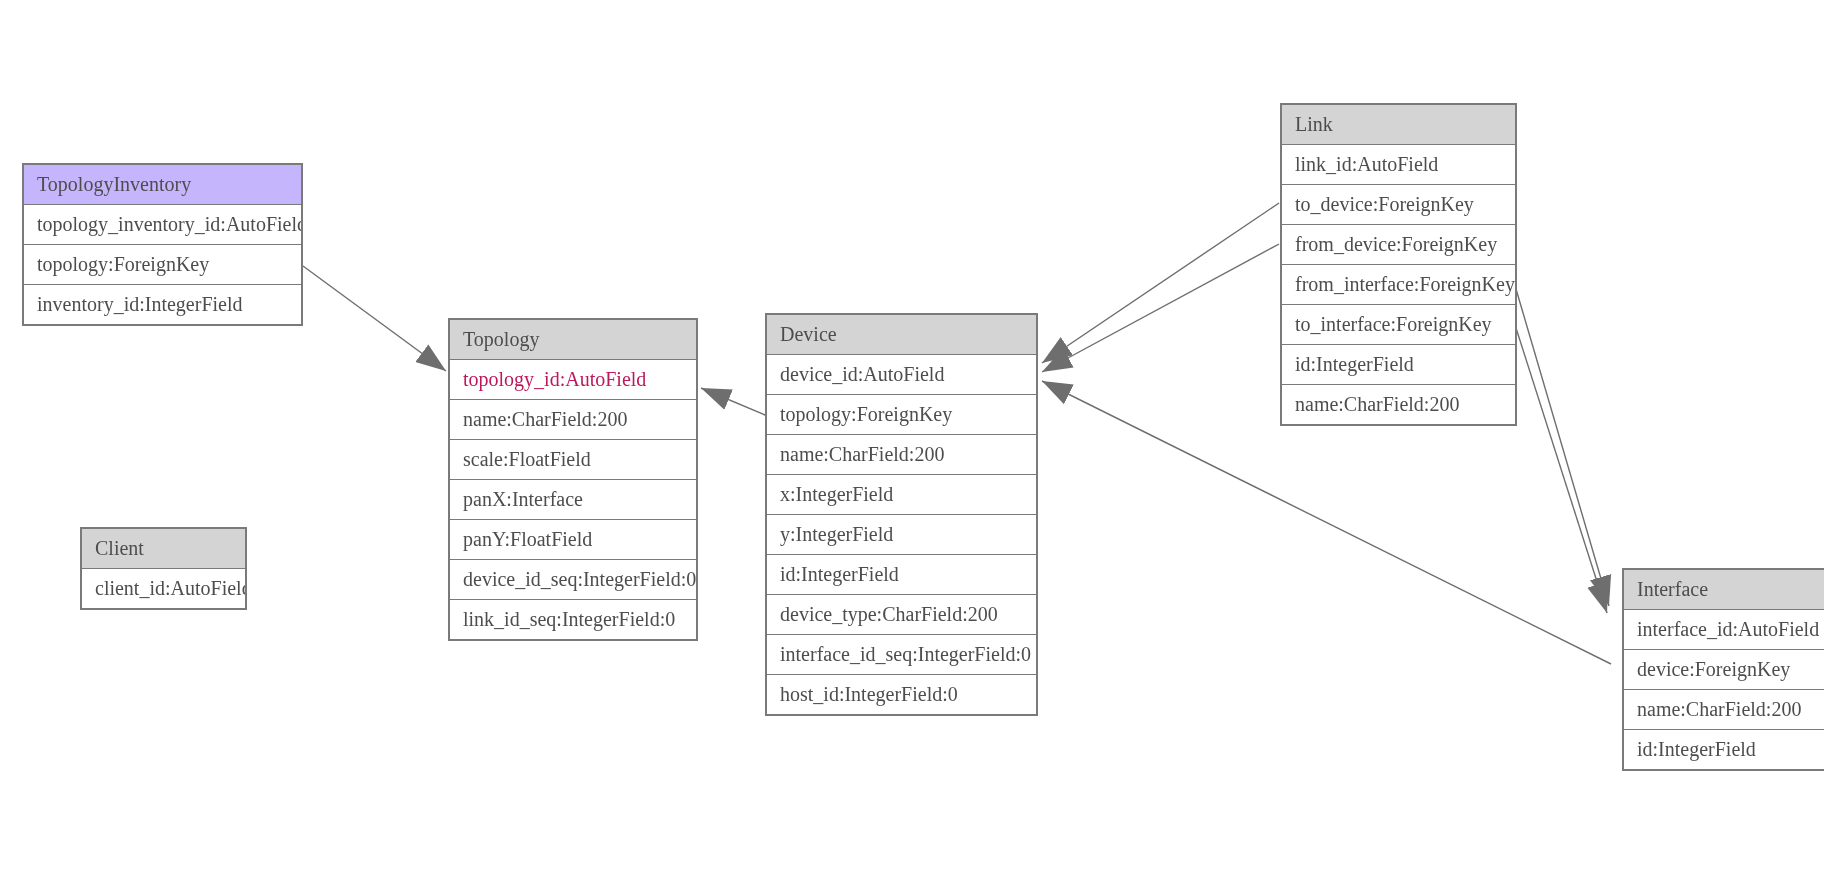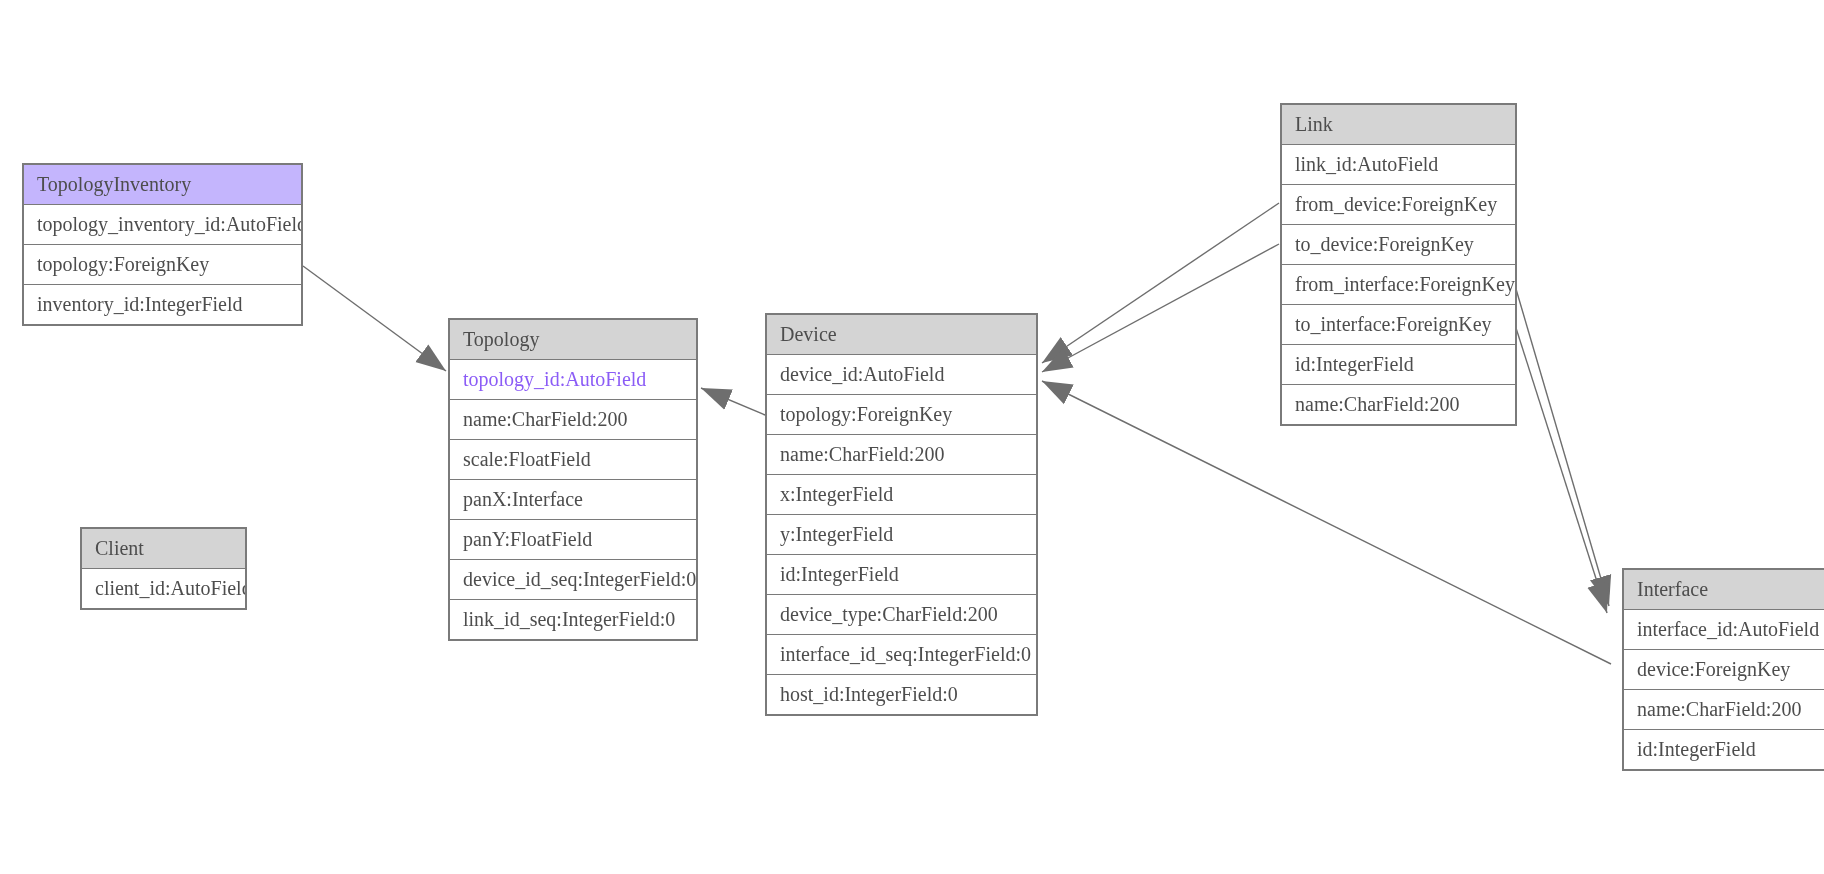--- a/index.html
+++ b/index.html
@@ -75,21 +75,21 @@
   </svg>
   <div id="entity-layer">
       <div class="entity" style="left: 22px; top: 163px; width: 281px; border-color: rgb(122, 122, 122);">
         <div class="entity-header" style="background: #c4b5fd; color: rgb(77, 77, 77);">TopologyInventory</div>
         <div class="entity-row" style="border-top-color: rgb(122, 122, 122); color: rgb(77, 77, 77);">topology_inventory_id:AutoField</div>
         <div class="entity-row" style="border-top-color: rgb(122, 122, 122); color: rgb(77, 77, 77);">topology:ForeignKey</div>
         <div class="entity-row" style="border-top-color: rgb(122, 122, 122); color: rgb(77, 77, 77);">inventory_id:IntegerField</div>
       </div>
       <div class="entity" style="left: 448px; top: 318px; width: 250px; border-color: rgb(122, 122, 122);">
         <div class="entity-header" style="background: rgb(212, 212, 212); color: rgb(77, 77, 77);">Topology</div>
-        <div class="entity-row" style="border-top-color: rgb(122, 122, 122); color: #8b5cf6;">topology_id:AutoField</div>
+        <div class="entity-row" style="border-top-color: rgb(122, 122, 122); color: #be185d;">topology_id:AutoField</div>
         <div class="entity-row" style="border-top-color: rgb(122, 122, 122); color: rgb(77, 77, 77);">name:CharField:200</div>
         <div class="entity-row" style="border-top-color: rgb(122, 122, 122); color: rgb(77, 77, 77);">scale:FloatField</div>
         <div class="entity-row" style="border-top-color: rgb(122, 122, 122); color: rgb(77, 77, 77);">panX:Interface</div>
         <div class="entity-row" style="border-top-color: rgb(122, 122, 122); color: rgb(77, 77, 77);">panY:FloatField</div>
         <div class="entity-row" style="border-top-color: rgb(122, 122, 122); color: rgb(77, 77, 77);">device_id_seq:IntegerField:0</div>
         <div class="entity-row" style="border-top-color: rgb(122, 122, 122); color: rgb(77, 77, 77);">link_id_seq:IntegerField:0</div>
       </div>
       <div class="entity" style="left: 80px; top: 527px; width: 167px; border-color: rgb(122, 122, 122);">
         <div class="entity-header" style="background: rgb(212, 212, 212); color: rgb(77, 77, 77);">Client</div>
         <div class="entity-row" style="border-top-color: rgb(122, 122, 122); color: rgb(77, 77, 77);">client_id:AutoField</div>
@@ -102,22 +102,22 @@
         <div class="entity-row" style="border-top-color: rgb(122, 122, 122); color: rgb(77, 77, 77);">x:IntegerField</div>
         <div class="entity-row" style="border-top-color: rgb(122, 122, 122); color: rgb(77, 77, 77);">y:IntegerField</div>
         <div class="entity-row" style="border-top-color: rgb(122, 122, 122); color: rgb(77, 77, 77);">id:IntegerField</div>
         <div class="entity-row" style="border-top-color: rgb(122, 122, 122); color: rgb(77, 77, 77);">device_type:CharField:200</div>
         <div class="entity-row" style="border-top-color: rgb(122, 122, 122); color: rgb(77, 77, 77);">interface_id_seq:IntegerField:0</div>
         <div class="entity-row" style="border-top-color: rgb(122, 122, 122); color: rgb(77, 77, 77);">host_id:IntegerField:0</div>
       </div>
       <div class="entity" style="left: 1280px; top: 103px; width: 237px; border-color: rgb(122, 122, 122);">
         <div class="entity-header" style="background: rgb(212, 212, 212); color: rgb(77, 77, 77);">Link</div>
         <div class="entity-row" style="border-top-color: rgb(122, 122, 122); color: rgb(77, 77, 77);">link_id:AutoField</div>
+        <div class="entity-row" style="border-top-color: rgb(122, 122, 122); color: rgb(77, 77, 77);">to_device:ForeignKey</div>
         <div class="entity-row" style="border-top-color: rgb(122, 122, 122); color: rgb(77, 77, 77);">from_device:ForeignKey</div>
-        <div class="entity-row" style="border-top-color: rgb(122, 122, 122); color: rgb(77, 77, 77);">to_device:ForeignKey</div>
         <div class="entity-row" style="border-top-color: rgb(122, 122, 122); color: rgb(77, 77, 77);">from_interface:ForeignKey</div>
         <div class="entity-row" style="border-top-color: rgb(122, 122, 122); color: rgb(77, 77, 77);">to_interface:ForeignKey</div>
         <div class="entity-row" style="border-top-color: rgb(122, 122, 122); color: rgb(77, 77, 77);">id:IntegerField</div>
         <div class="entity-row" style="border-top-color: rgb(122, 122, 122); color: rgb(77, 77, 77);">name:CharField:200</div>
       </div>
       <div class="entity" style="left: 1622px; top: 568px; width: 209px; border-color: rgb(122, 122, 122);">
         <div class="entity-header" style="background: rgb(212, 212, 212); color: rgb(77, 77, 77);">Interface</div>
         <div class="entity-row" style="border-top-color: rgb(122, 122, 122); color: rgb(77, 77, 77);">interface_id:AutoField</div>
         <div class="entity-row" style="border-top-color: rgb(122, 122, 122); color: rgb(77, 77, 77);">device:ForeignKey</div>
         <div class="entity-row" style="border-top-color: rgb(122, 122, 122); color: rgb(77, 77, 77);">name:CharField:200</div>

